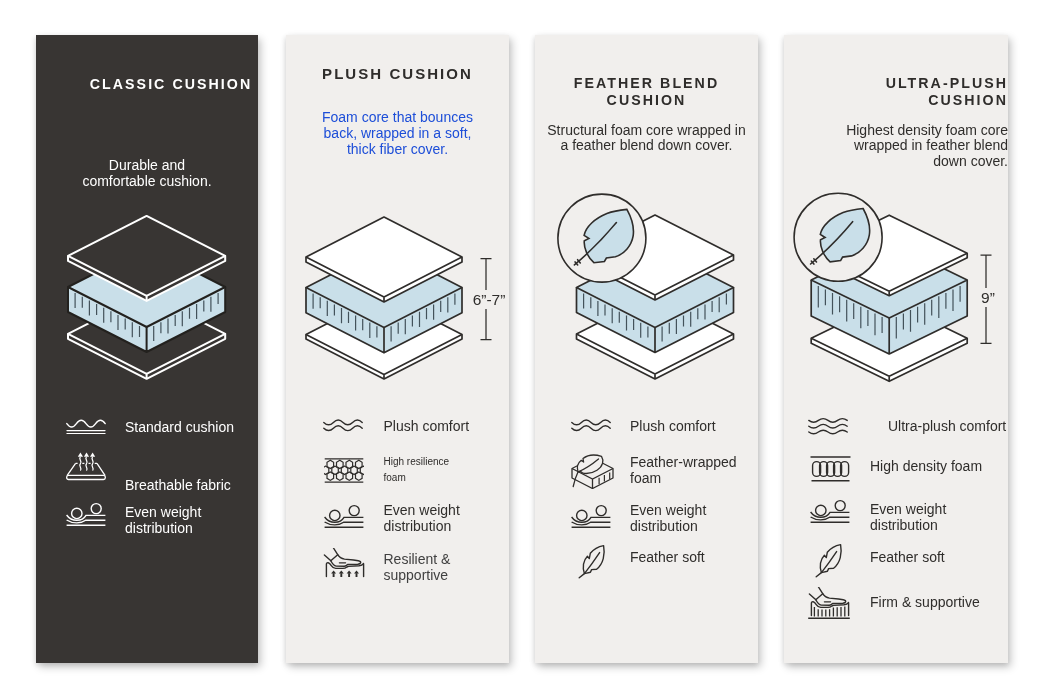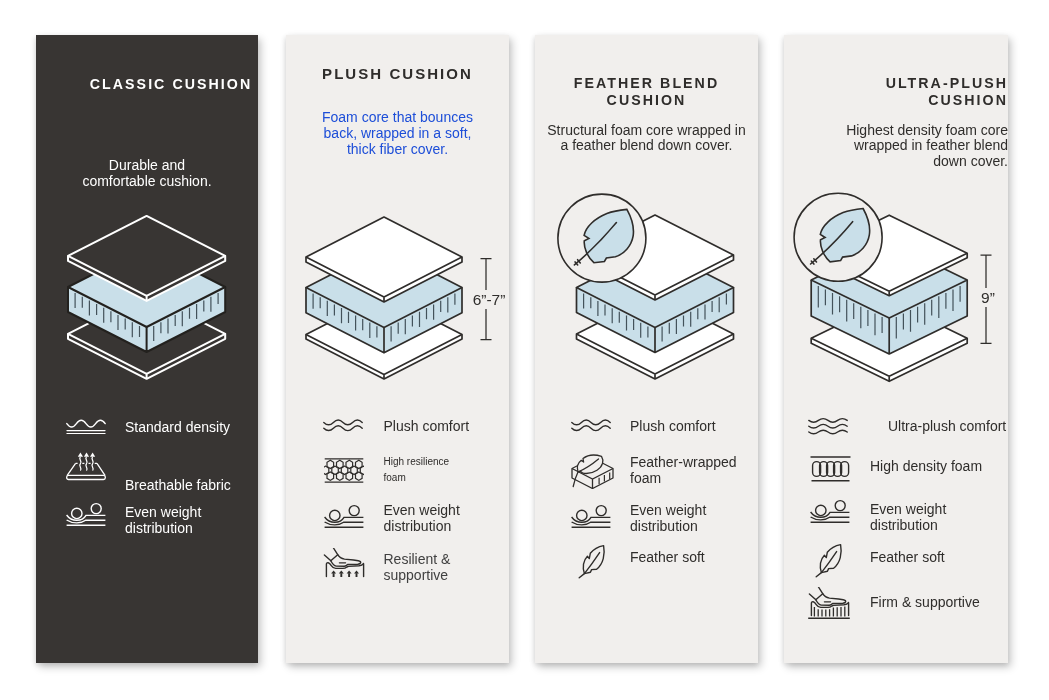--- a/index.html
+++ b/index.html
@@ -67,21 +67,21 @@
       <path d="M-27.5,26.8 Q-5,8 14.5,-15.5" fill="none" stroke="#2f2d2b" stroke-width="1.6" stroke-linecap="round"></path>
       <path d="M-24.3,21.6 L-21.6,24.8 M-26.8,23.8 L-24.2,26.9" fill="none" stroke="#2f2d2b" stroke-width="1.6" stroke-linecap="round"></path>
     </g>
     <path d="M980.5,255 L991.5,255 M986,255 L986,288 M986,307 L986,343.4 M980.5,343.4 L991.5,343.4" stroke="#2f2d2b" stroke-width="1.25" fill="none"></path>
     <text x="988" y="303" font-size="15.5" fill="#2f2d2b" text-anchor="middle" font-family="Liberation Sans, sans-serif">9”</text>
   </svg>
 <svg style="position:absolute;left:65.7px;top:418.0px" width="40" height="16" viewBox="0 0 40 16">
     <path d="M0.8,5.6 Q5.6,12.4 10.4,5.6 Q15.2,-1.2 20.0,5.6 Q24.8,12.4 29.6,5.6 Q34.4,-1.2 39.2,5.6 " fill="none" stroke="#ffffff" stroke-width="1.4" stroke-linecap="round"></path>
     <path d="M1,12.6 L39,12.6 M1,15.6 L39,15.6" stroke="#ffffff" stroke-width="1.3" fill="none" stroke-linecap="round"></path>
   </svg>
-<div style="position:absolute;left:125.0px;top:418.9px;font-size:14.0px;line-height:16.0px;color:#ffffff;white-space:nowrap">Standard density</div>
+<div style="position:absolute;left:125.0px;top:418.9px;font-size:14.0px;line-height:16.0px;color:#ffffff;white-space:nowrap">Standard cushion</div>
 <svg style="position:absolute;left:66.3px;top:449.4px" width="40" height="32" viewBox="0 0 40 32">
     <rect x="0.7" y="26.3" width="38.6" height="4.2" rx="1.8" fill="none" stroke="#ffffff" stroke-width="1.3"></rect>
     <path d="M9.6,14.3 L1.2,26.3 M31.0,14.3 L39.0,26.3" stroke="#ffffff" stroke-width="1.3" fill="none"></path>
     <path d="M9.6,14.3 L11.6,14.3 M16.3,14.3 L18.4,14.3 M22.5,14.3 L24.6,14.3 M28.7,14.3 L31.0,14.3" stroke="#ffffff" stroke-width="1.3" fill="none"></path>
     <path d="M14.4,8.0 C12.0,10.4 16.8,12.4 14.4,14.8 C12.0,17.2 16.8,19.2 14.4,21.6" fill="none" stroke="#ffffff" stroke-width="1.3"></path>
     <path d="M14.4,3.6 L11.8,7.8 L17.0,7.8 Z" fill="#ffffff" stroke="none"></path>
     <path d="M20.5,8.0 C18.1,10.4 22.9,12.4 20.5,14.8 C18.1,17.2 22.9,19.2 20.5,21.6" fill="none" stroke="#ffffff" stroke-width="1.3"></path>
     <path d="M20.5,3.6 L17.9,7.8 L23.1,7.8 Z" fill="#ffffff" stroke="none"></path>
     <path d="M26.6,8.0 C24.2,10.4 29.0,12.4 26.6,14.8 C24.2,17.2 29.0,19.2 26.6,21.6" fill="none" stroke="#ffffff" stroke-width="1.3"></path>
     <path d="M26.6,3.6 L24.0,7.8 L29.2,7.8 Z" fill="#ffffff" stroke="none"></path>

